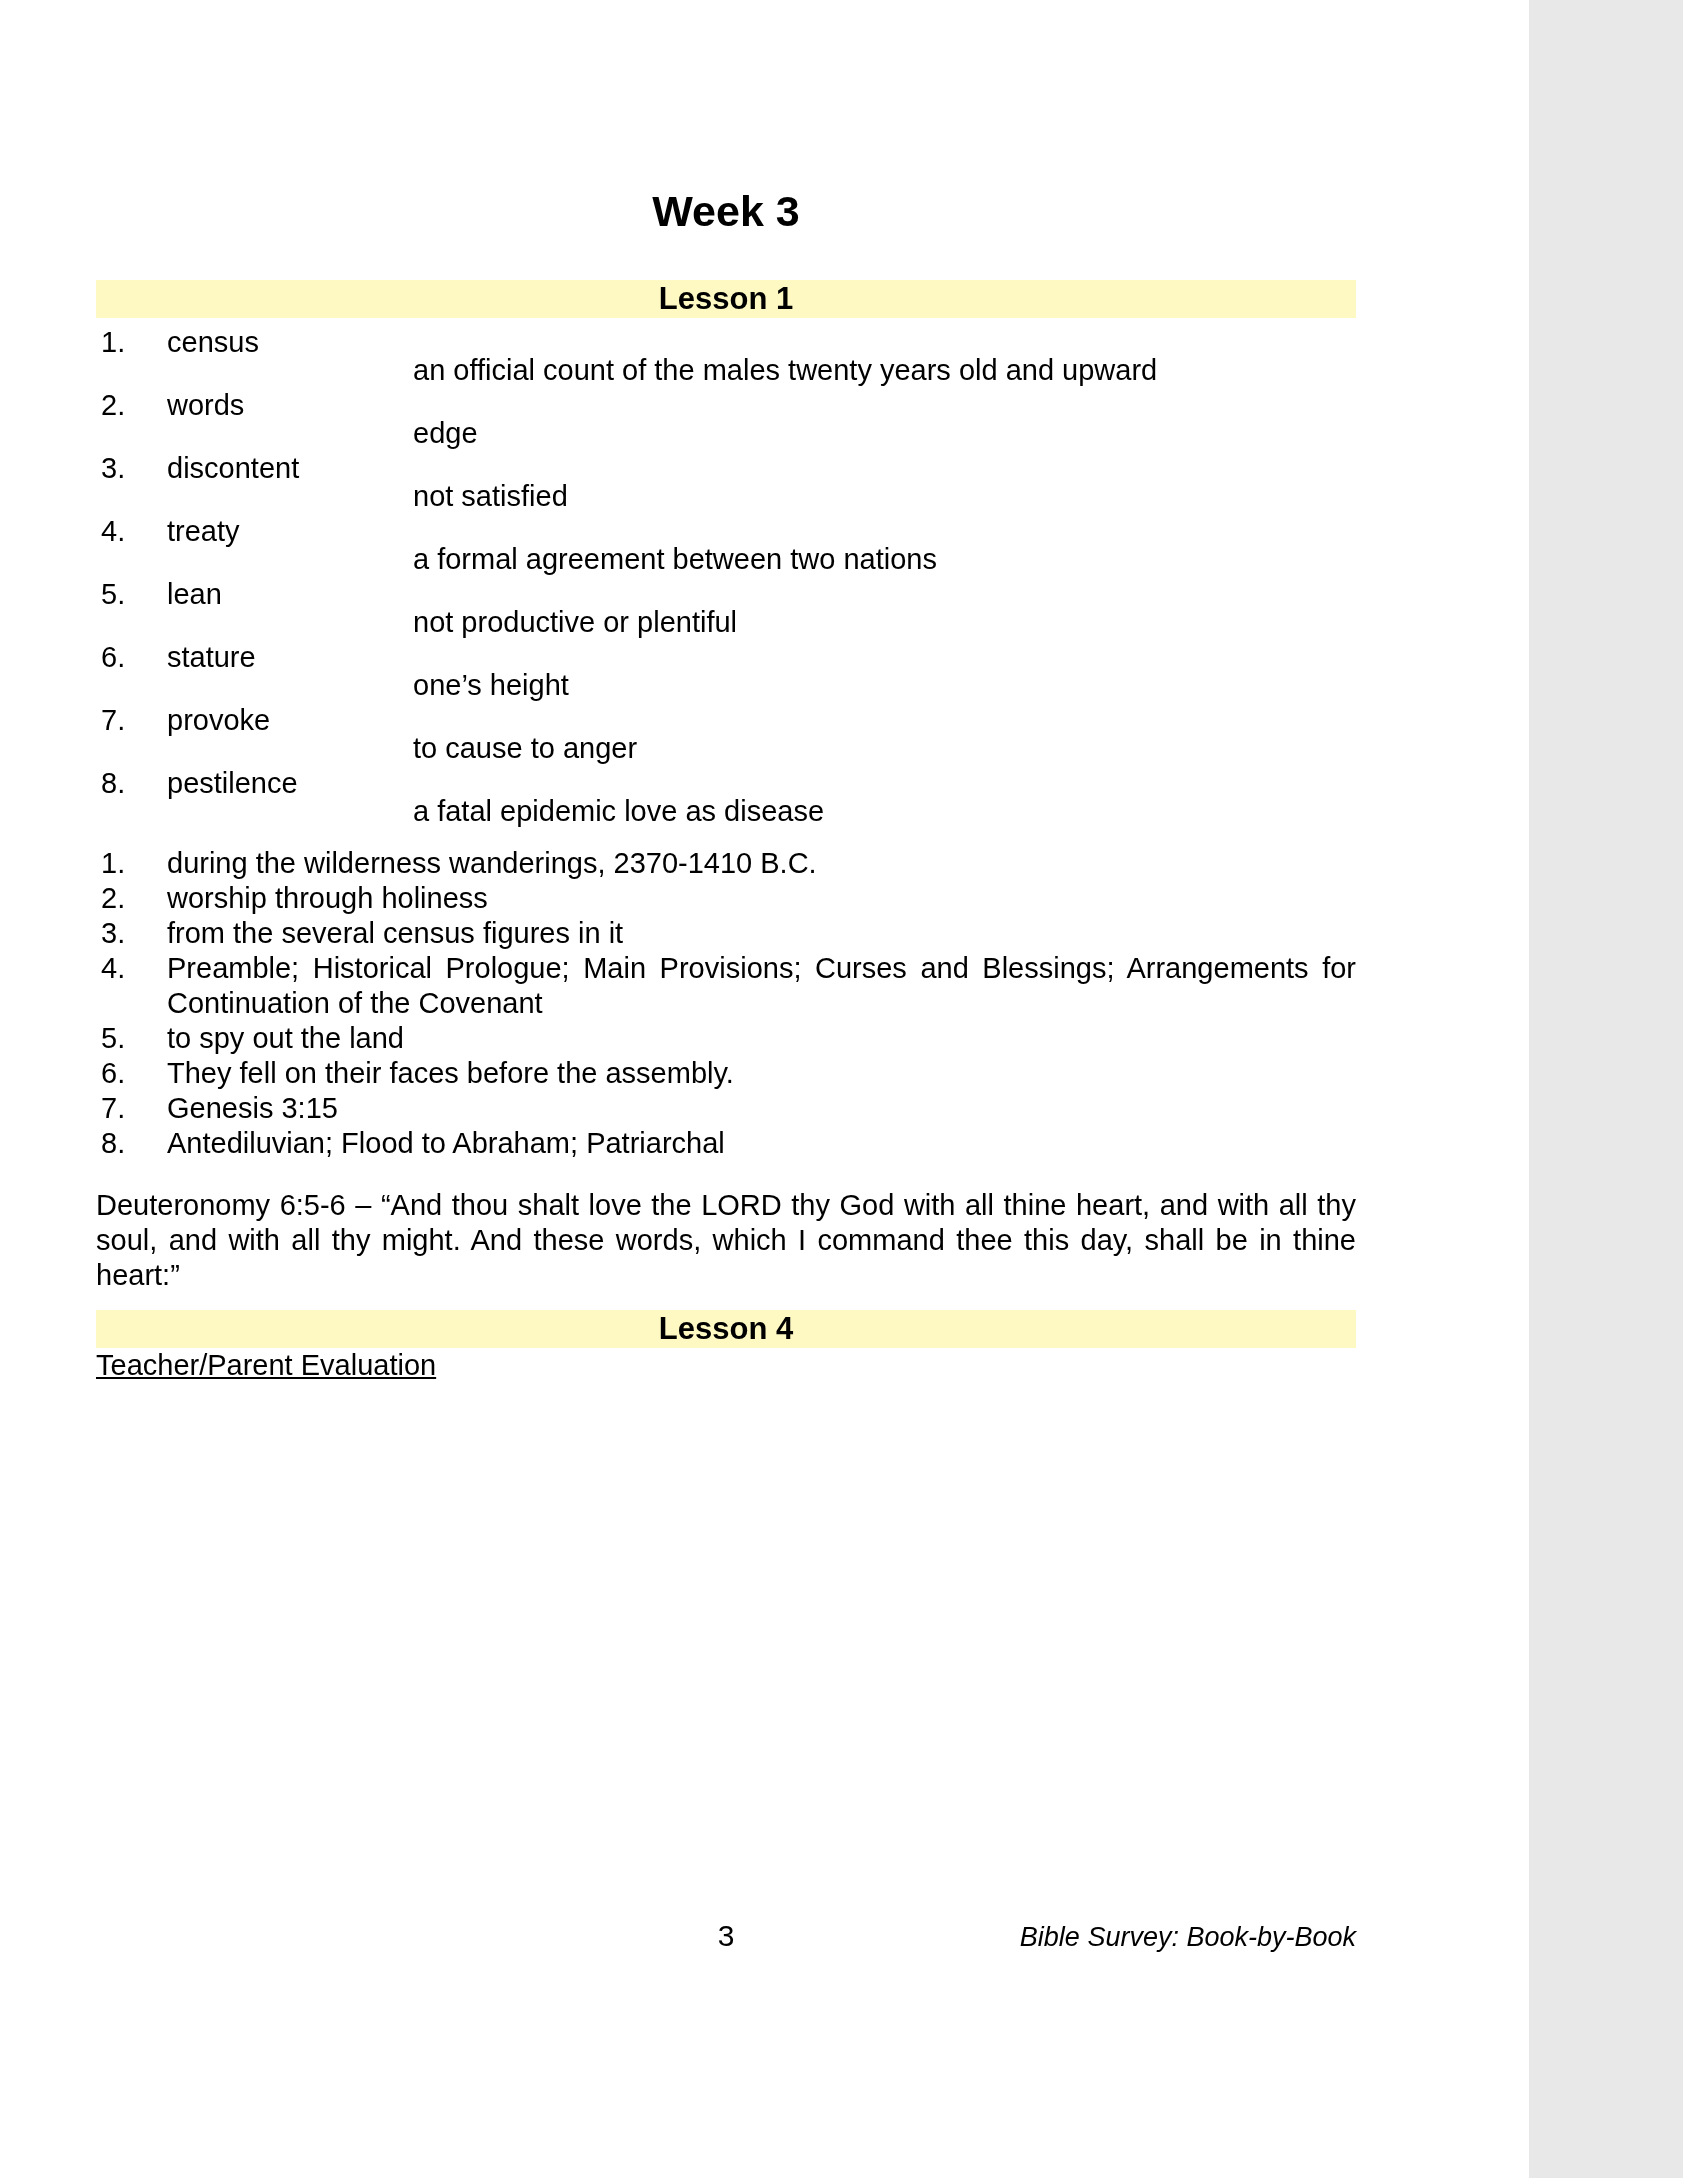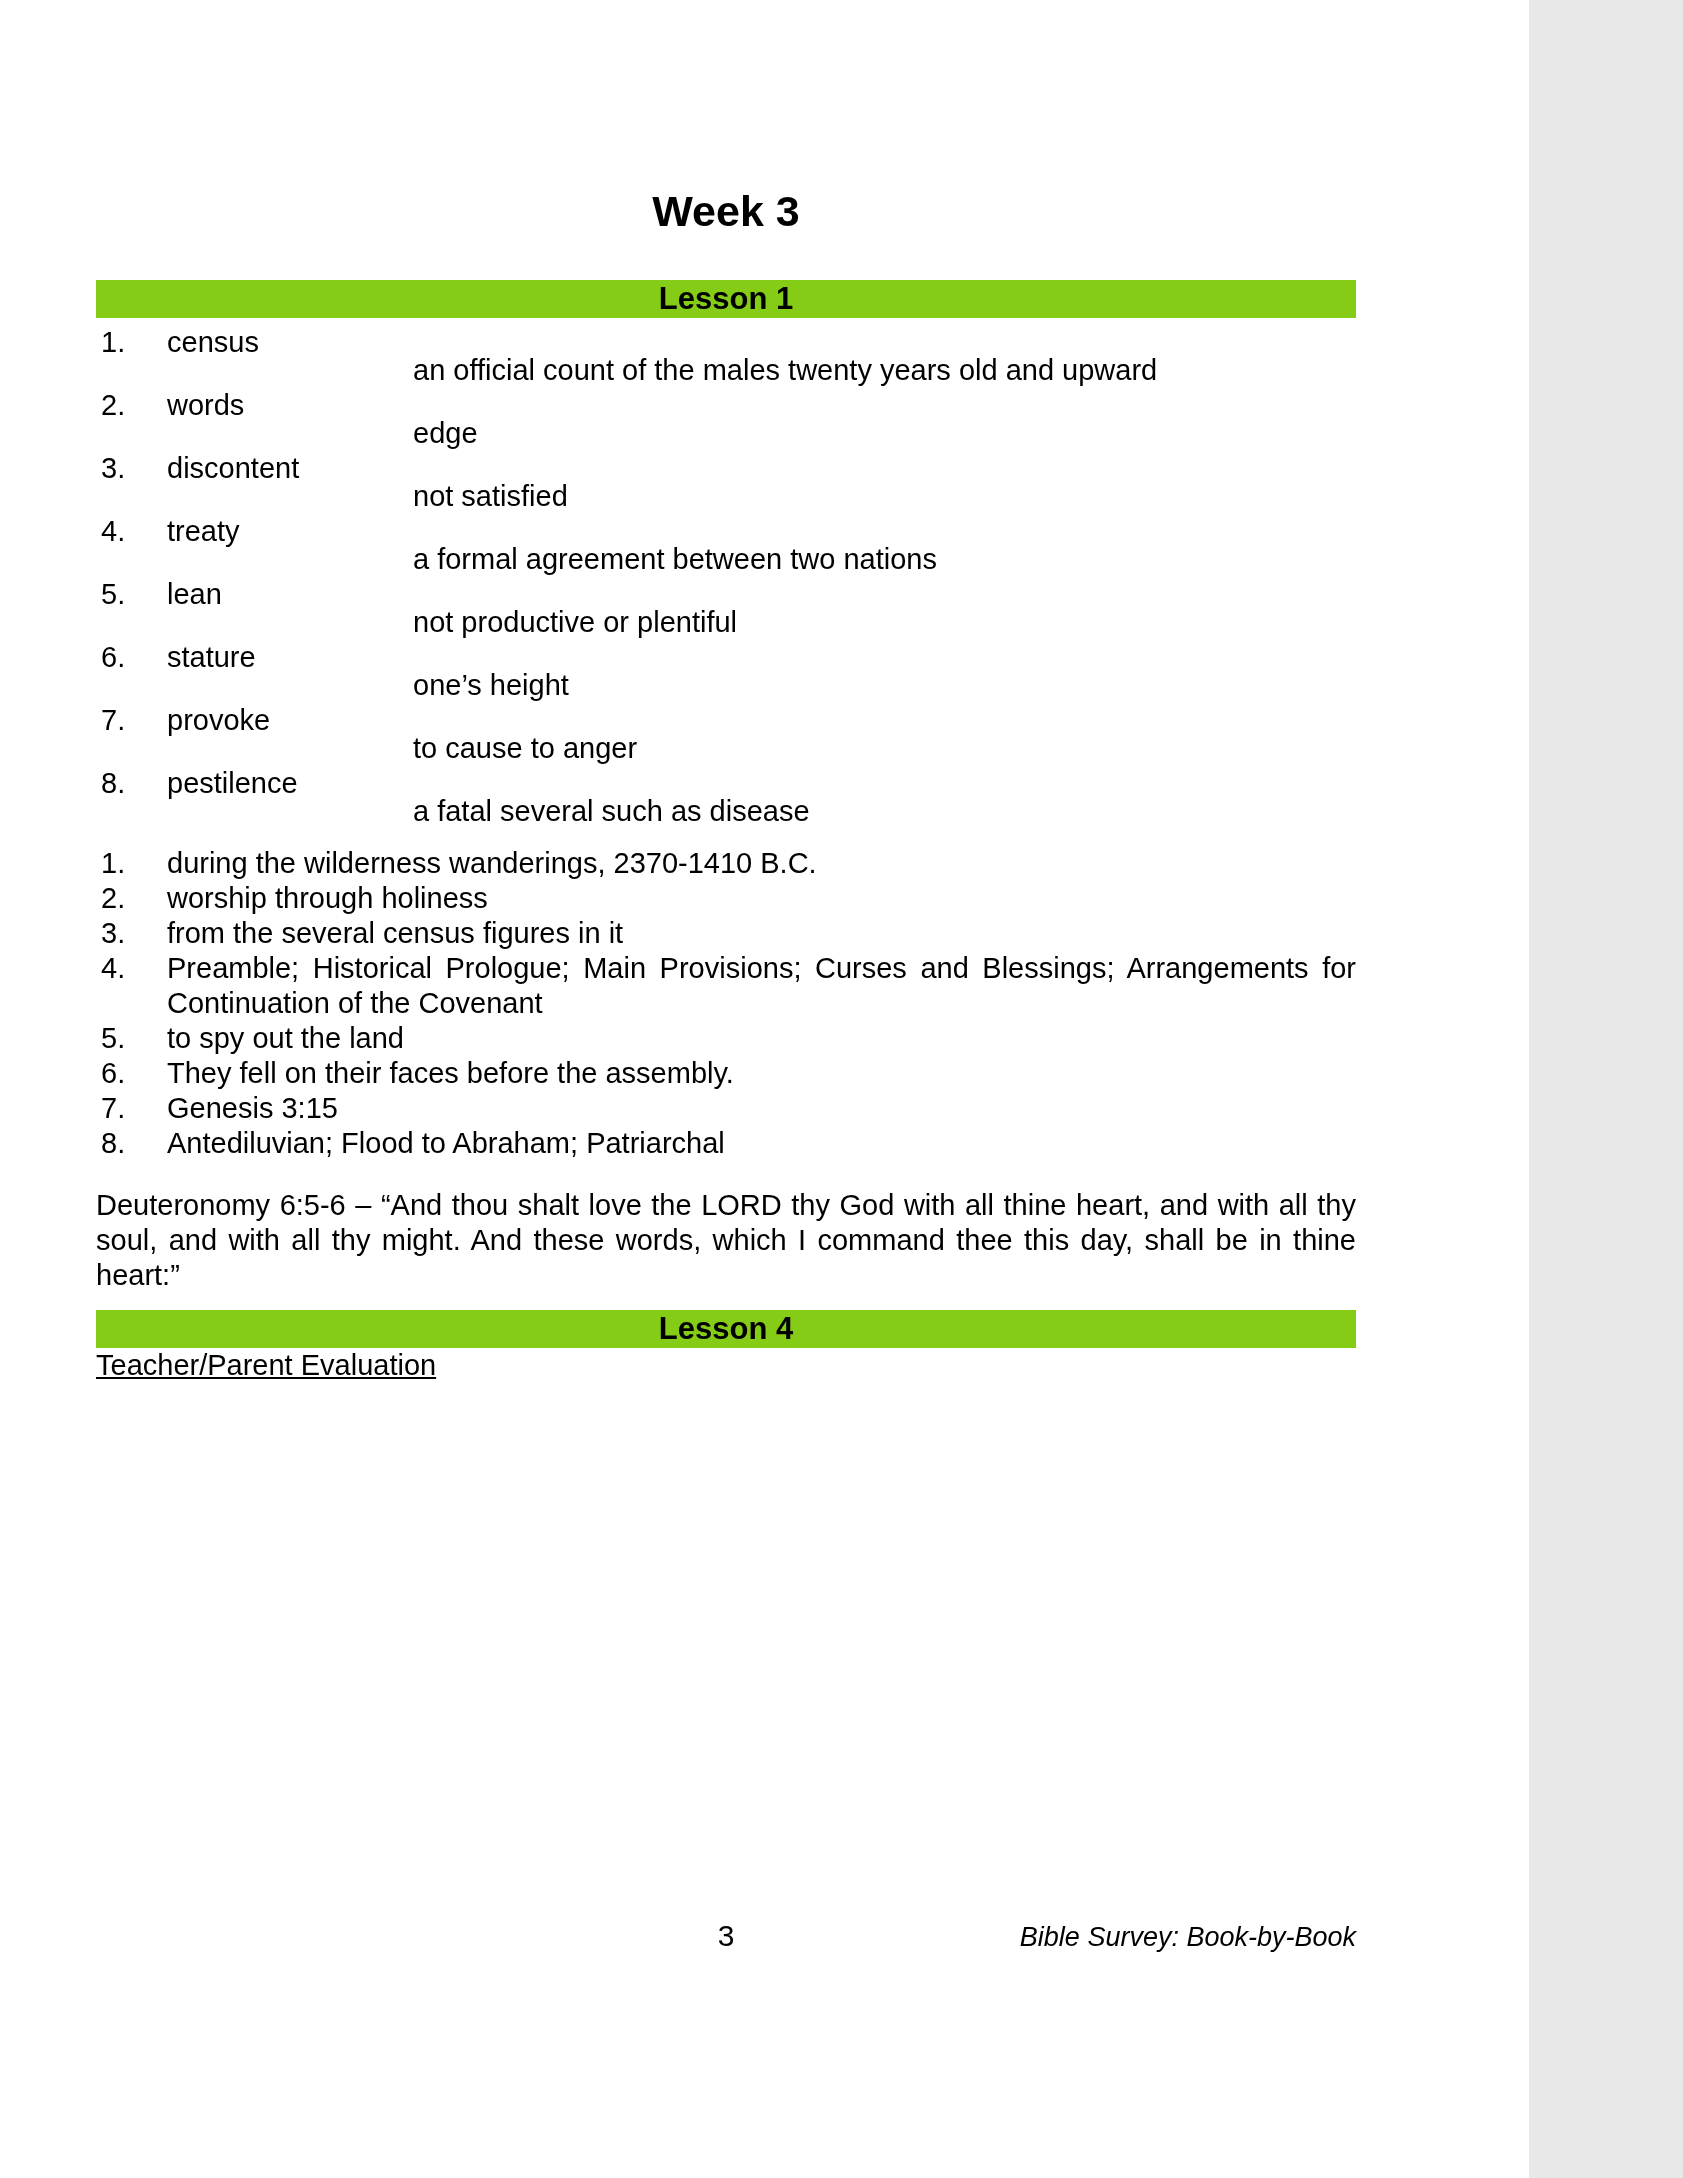--- a/index.html
+++ b/index.html
@@ -22,21 +22,21 @@
   .doc-title {
     margin: 0 0 43px 0;
     font-size: 43px;
     font-weight: bold;
     line-height: 51px;
     text-align: center;
   }
   .section-bar {
     height: 38px;
     line-height: 38px;
-    background: #84cc16;
+    background: #fef9c3;
     text-align: center;
     font-size: 31px;
     font-weight: bold;
   }
   .list {
     padding-top: 7px;
     margin-bottom: 10px;
     font-size: 29px;
     line-height: 35px;
   }
@@ -135,21 +135,21 @@
         <span class="def">one’s height</span>
       </div>
       <div class="row">
         <span class="num">7.</span>
         <span class="term">provoke</span>
         <span class="def">to cause to anger</span>
       </div>
       <div class="row">
         <span class="num">8.</span>
         <span class="term">pestilence</span>
-        <span class="def">a fatal several such as disease</span>
+        <span class="def">a fatal epidemic love as disease</span>
       </div>
     </div>
 
 
     <div class="list answers">
       <div class="row">
         <span class="num">1.</span>
         <span class="atext">during the wilderness wanderings, 2370-1410 B.C.</span>
       </div>
       <div class="row">

